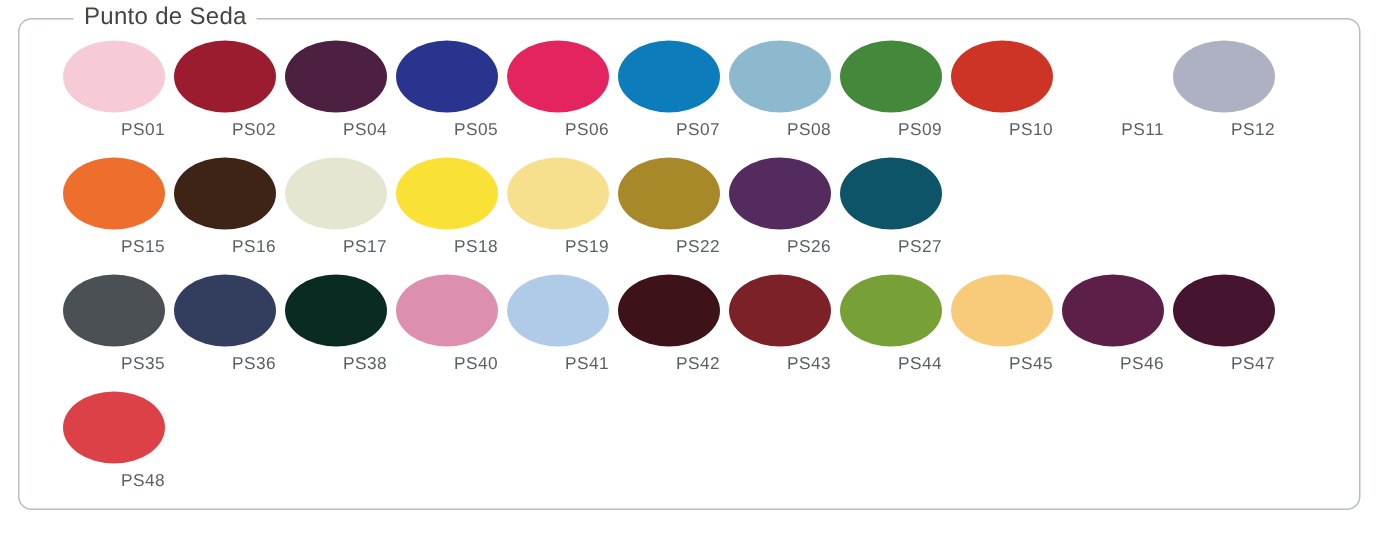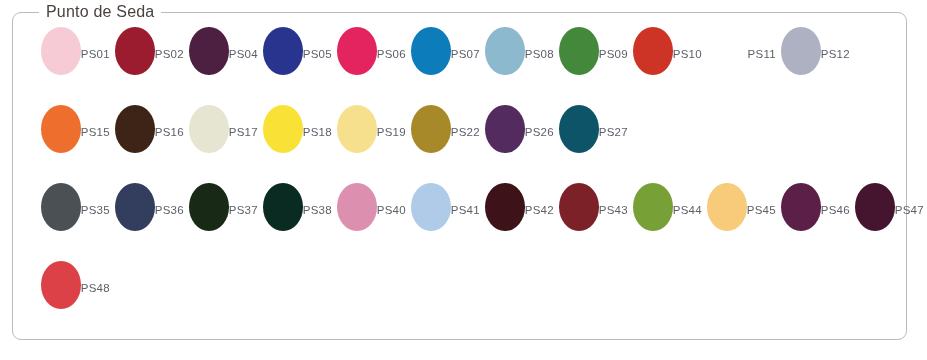--- a/index.html
+++ b/index.html
@@ -22,21 +22,21 @@
     width: 895px;
     height: 328px;
     box-sizing: border-box;
     border: 1px solid #b9bcc0;
     border-radius: 9px;
     background: #ffffff;
   }
 
   .panel-legend {
     position: absolute;
-    left: 26px;
+    left: 36px;
     top: -11px;
     padding: 0 7px;
     background: #ffffff;
     font-size: 16px;
     line-height: 20px;
     color: #4a423f;
     letter-spacing: 0.2px;
     white-space: nowrap;
   }
 
@@ -51,21 +51,22 @@
     display: flex;
     flex-direction: row;
     align-items: flex-start;
     height: 78px;
   }
 
   .swatch-cell {
     width: 69px;
     margin-left: 5px;
     display: flex;
-    align-items: center;
+    flex-direction: column;
+    align-items: flex-end;
     flex: 0 0 auto;
   }
   .swatch-row .swatch-cell:first-child {
     margin-left: 28px;
   }
 
   .swatch-dot {
     width: 68px;
     height: 48px;
     border-radius: 50%;
@@ -173,24 +174,20 @@
       <div class="swatch-row">
         <div class="swatch-cell">
           <div class="swatch-dot" style="background: rgb(75, 80, 85);"></div>
           <div class="swatch-label">PS35</div>
         </div>
         <div class="swatch-cell">
           <div class="swatch-dot" style="background: rgb(51, 61, 94);"></div>
           <div class="swatch-label">PS36</div>
         </div>
         <div class="swatch-cell">
-          <div class="swatch-dot" style="background: rgb(24, 42, 21);"></div>
-          <div class="swatch-label">PS37</div>
-        </div>
-        <div class="swatch-cell">
           <div class="swatch-dot" style="background: rgb(10, 43, 34);"></div>
           <div class="swatch-label">PS38</div>
         </div>
         <div class="swatch-cell">
           <div class="swatch-dot" style="background: rgb(220, 143, 175);"></div>
           <div class="swatch-label">PS40</div>
         </div>
         <div class="swatch-cell">
           <div class="swatch-dot" style="background: rgb(175, 203, 232);"></div>
           <div class="swatch-label">PS41</div>

